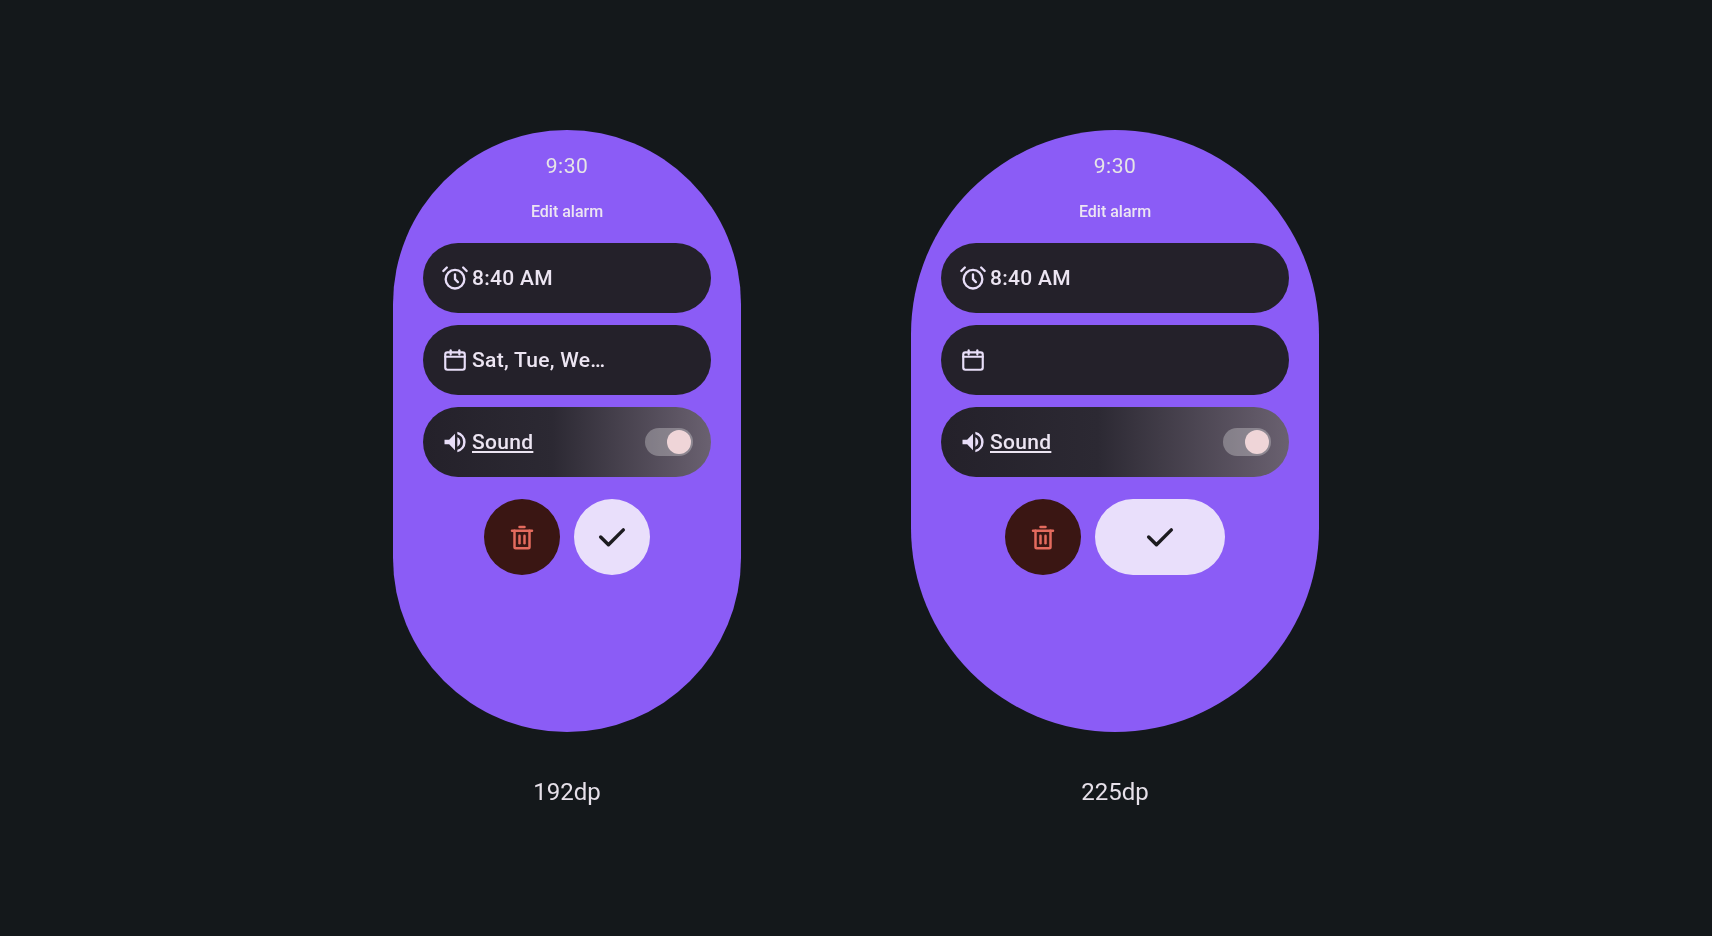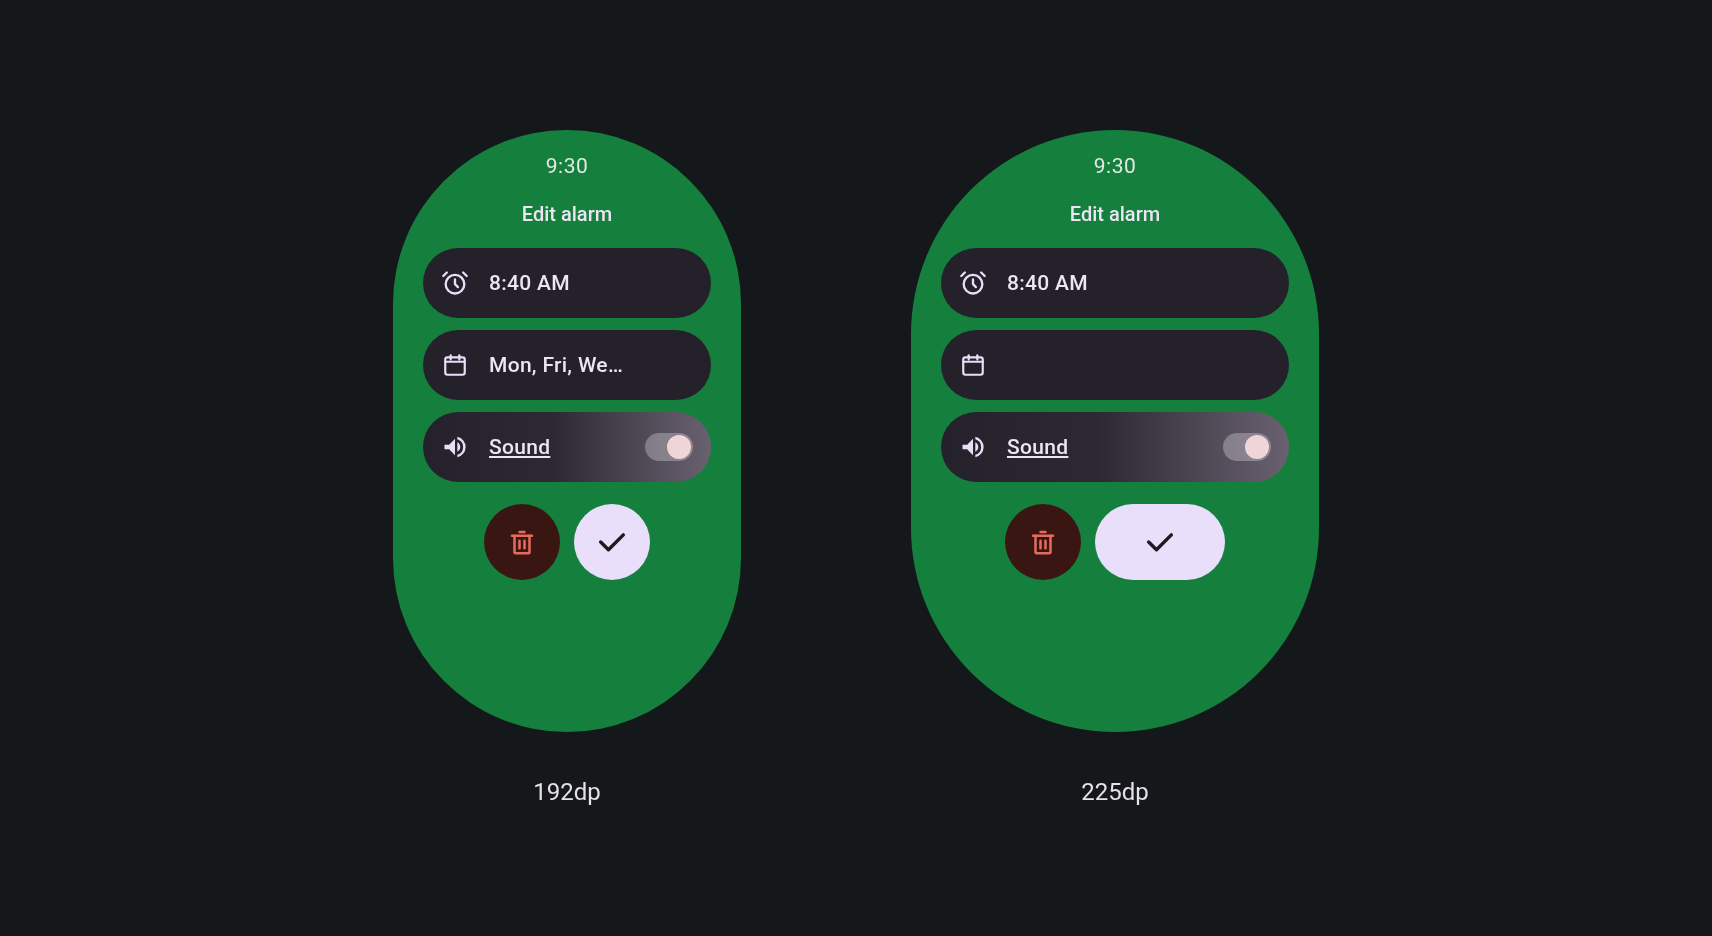--- a/index.html
+++ b/index.html
@@ -14,59 +14,59 @@
     gap: 170px;
     border-radius: 24px;
   }
   .mockup {
     display: flex;
     flex-direction: column;
     align-items: center;
     gap: 46px;
   }
   .watch {
-    background: #15803d;
+    background: #8b5cf6;
     border-radius: 999px;
     color: #e8def8;
     display: flex;
     flex-direction: column;
     align-items: center;
     padding-top: 24px;
     position: relative;
   }
   .watch-192 { width: 348px; height: 602px; }
   .watch-225 { width: 408px; height: 602px; }
   .time {
     font-size: 21px;
     font-weight: 400;
     color: #e6e6e6;
     letter-spacing: 0.5px;
   }
   .title {
-    font-size: 20px;
+    font-size: 16px;
     font-weight: 500;
     color: #ece5f2;
     margin-top: 24px;
   }
   .chips {
     width: 100%;
     display: flex;
     flex-direction: column;
     align-items: center;
     gap: 12px;
     margin-top: 22px;
   }
   .chip {
     background: #24212a;
     border-radius: 999px;
     height: 70px;
     display: flex;
     align-items: center;
     padding: 0 18px;
-    gap: 20px;
+    gap: 3px;
     color: #ece5f2;
     font-size: 21px;
     font-weight: 500;
   }
   .watch-192 .chip { width: 288px; }
   .watch-225 .chip { width: 348px; }
   .chip .icon { flex: 0 0 auto; display: flex; align-items: center; justify-content: center; width: 28px; height: 28px; }
   .chip .label {
     flex: 1 1 auto;
     white-space: nowrap;
@@ -152,21 +152,21 @@
 
       <div class="chip">
         <span class="icon">
           <svg width="26" height="26" viewBox="0 0 24 24" fill="none" stroke="#e8def8" stroke-width="2" stroke-linecap="round" stroke-linejoin="round">
             <rect x="3" y="5" width="18" height="16" rx="2"></rect>
               <path d="M3 9h18"></path>
               <path d="M8 3v4"></path>
               <path d="M16 3v4"></path>
           </svg>
         </span>
-        <span class="label">Mon, Fri, We…</span>
+        <span class="label">Sat, Tue, We…</span>
       </div>
 
       <div class="chip chip-sound">
         <span class="icon">
           <svg width="28" height="28" viewBox="0 0 24 24" fill="#e8def8">
             <path d="M3 10v4h4l5 5V5L7 10H3z"></path>
             <path d="M16.5 12a4.5 4.5 0 0 0-2.5-4v8a4.5 4.5 0 0 0 2.5-4z"></path>
             <path d="M14 3.2v2.1a7 7 0 0 1 0 13.4v2.1a9 9 0 0 0 0-17.6z"></path>
           </svg>
         </span>

